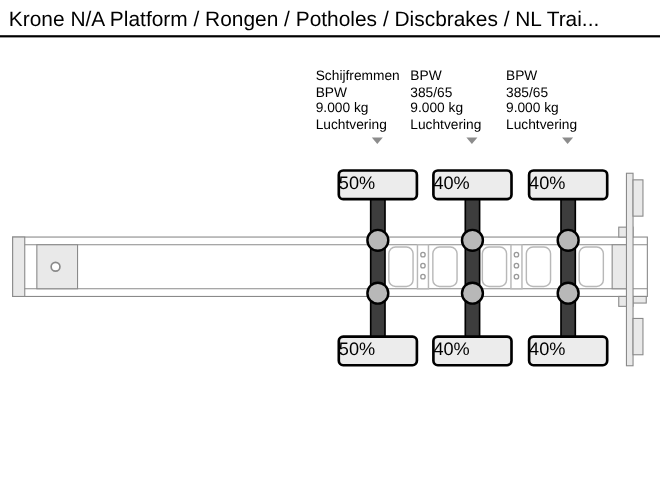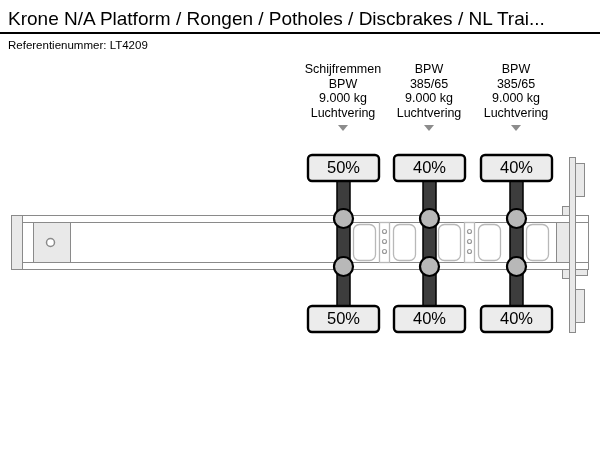--- a/index.html
+++ b/index.html
@@ -8,30 +8,30 @@
     font-family:"Liberation Sans",sans-serif;color:var(--c-text,#000);overflow:hidden;
   }
   
   .title{
     position:absolute;left:8px;top:7px;width:588px;
     font-size:19px;line-height:24px;white-space:nowrap;overflow:hidden;
   }
   .separator{position:absolute;left:0;top:32px;width:600px;height:1.5px;background:#000;}
   .reference{position:absolute;left:8px;top:38px;font-size:11.5px;line-height:14px;}
   
-  .axle-col{position:absolute;top:62px;width:112px;text-align:center;cursor:pointer;}
+  .axle-col{position:absolute;top:62px;width:112px;cursor:pointer;}
   .axle-col .lbl{font-size:12.5px;line-height:14.5px;white-space:nowrap;}
   .tri{
     width:0;height:0;margin:5px auto 0 auto;
     border-left:5px solid transparent;border-right:5px solid transparent;
     border-top:6px solid var(--c-dropdown-triangle,#8c8c8c);
   }
   
   .pct{
-    position:absolute;width:71px;height:26px;line-height:25px;text-align:center;
+    position:absolute;width:71px;height:26px;line-height:25px;text-align:left;
     font-size:16.5px;color:var(--c-text,#000);border-radius:13px;
   }
   
   #drawing{position:absolute;left:0;top:0;}
   .svg-white{fill:#fff;stroke:var(--c-chassis-outline,#8a8a8a);stroke-width:1;}
   .svg-light{fill:var(--c-chassis-light-fill,#e9e9e9);stroke:var(--c-chassis-outline,#8a8a8a);stroke-width:1;}
   .svg-line{stroke:var(--c-chassis-outline,#8a8a8a);stroke-width:1;}
   .svg-panel{fill:#fff;stroke:var(--c-panel-outline,#b8b8b8);stroke-width:1.3;}
   .svg-strip{fill:#fff;stroke:var(--c-panel-outline,#b8b8b8);stroke-width:1.3;}
   .svg-dot{fill:#fff;stroke:#9a9a9a;stroke-width:1.2;}
@@ -40,21 +40,20 @@
   .svg-sus{fill:var(--c-suspension-circle,#b8b8b8);stroke:#000;stroke-width:2.2;}
   .svg-kingpin{fill:#fff;stroke:var(--c-chassis-outline,#8a8a8a);stroke-width:1.5;}
 </style>
 </head>
 <body>
 
 <div id="stage">
 
   <div class="title">Krone N/A Platform / Rongen / Potholes / Discbrakes / NL Trai...</div>
   <div class="separator"></div>
-  <div class="reference"><span>Referentienummer:</span>&nbsp;<span>LT4209</span></div>
 
   <div class="axle-col" style="left:287px">
     <div class="lbl">Schijfremmen</div>
     <div class="lbl">BPW</div>
     <div class="lbl">9.000 kg</div>
     <div class="lbl">Luchtvering</div>
     <div class="tri"></div>
   </div>
   <div class="axle-col" style="left:373px">
     <div class="lbl">BPW</div>

